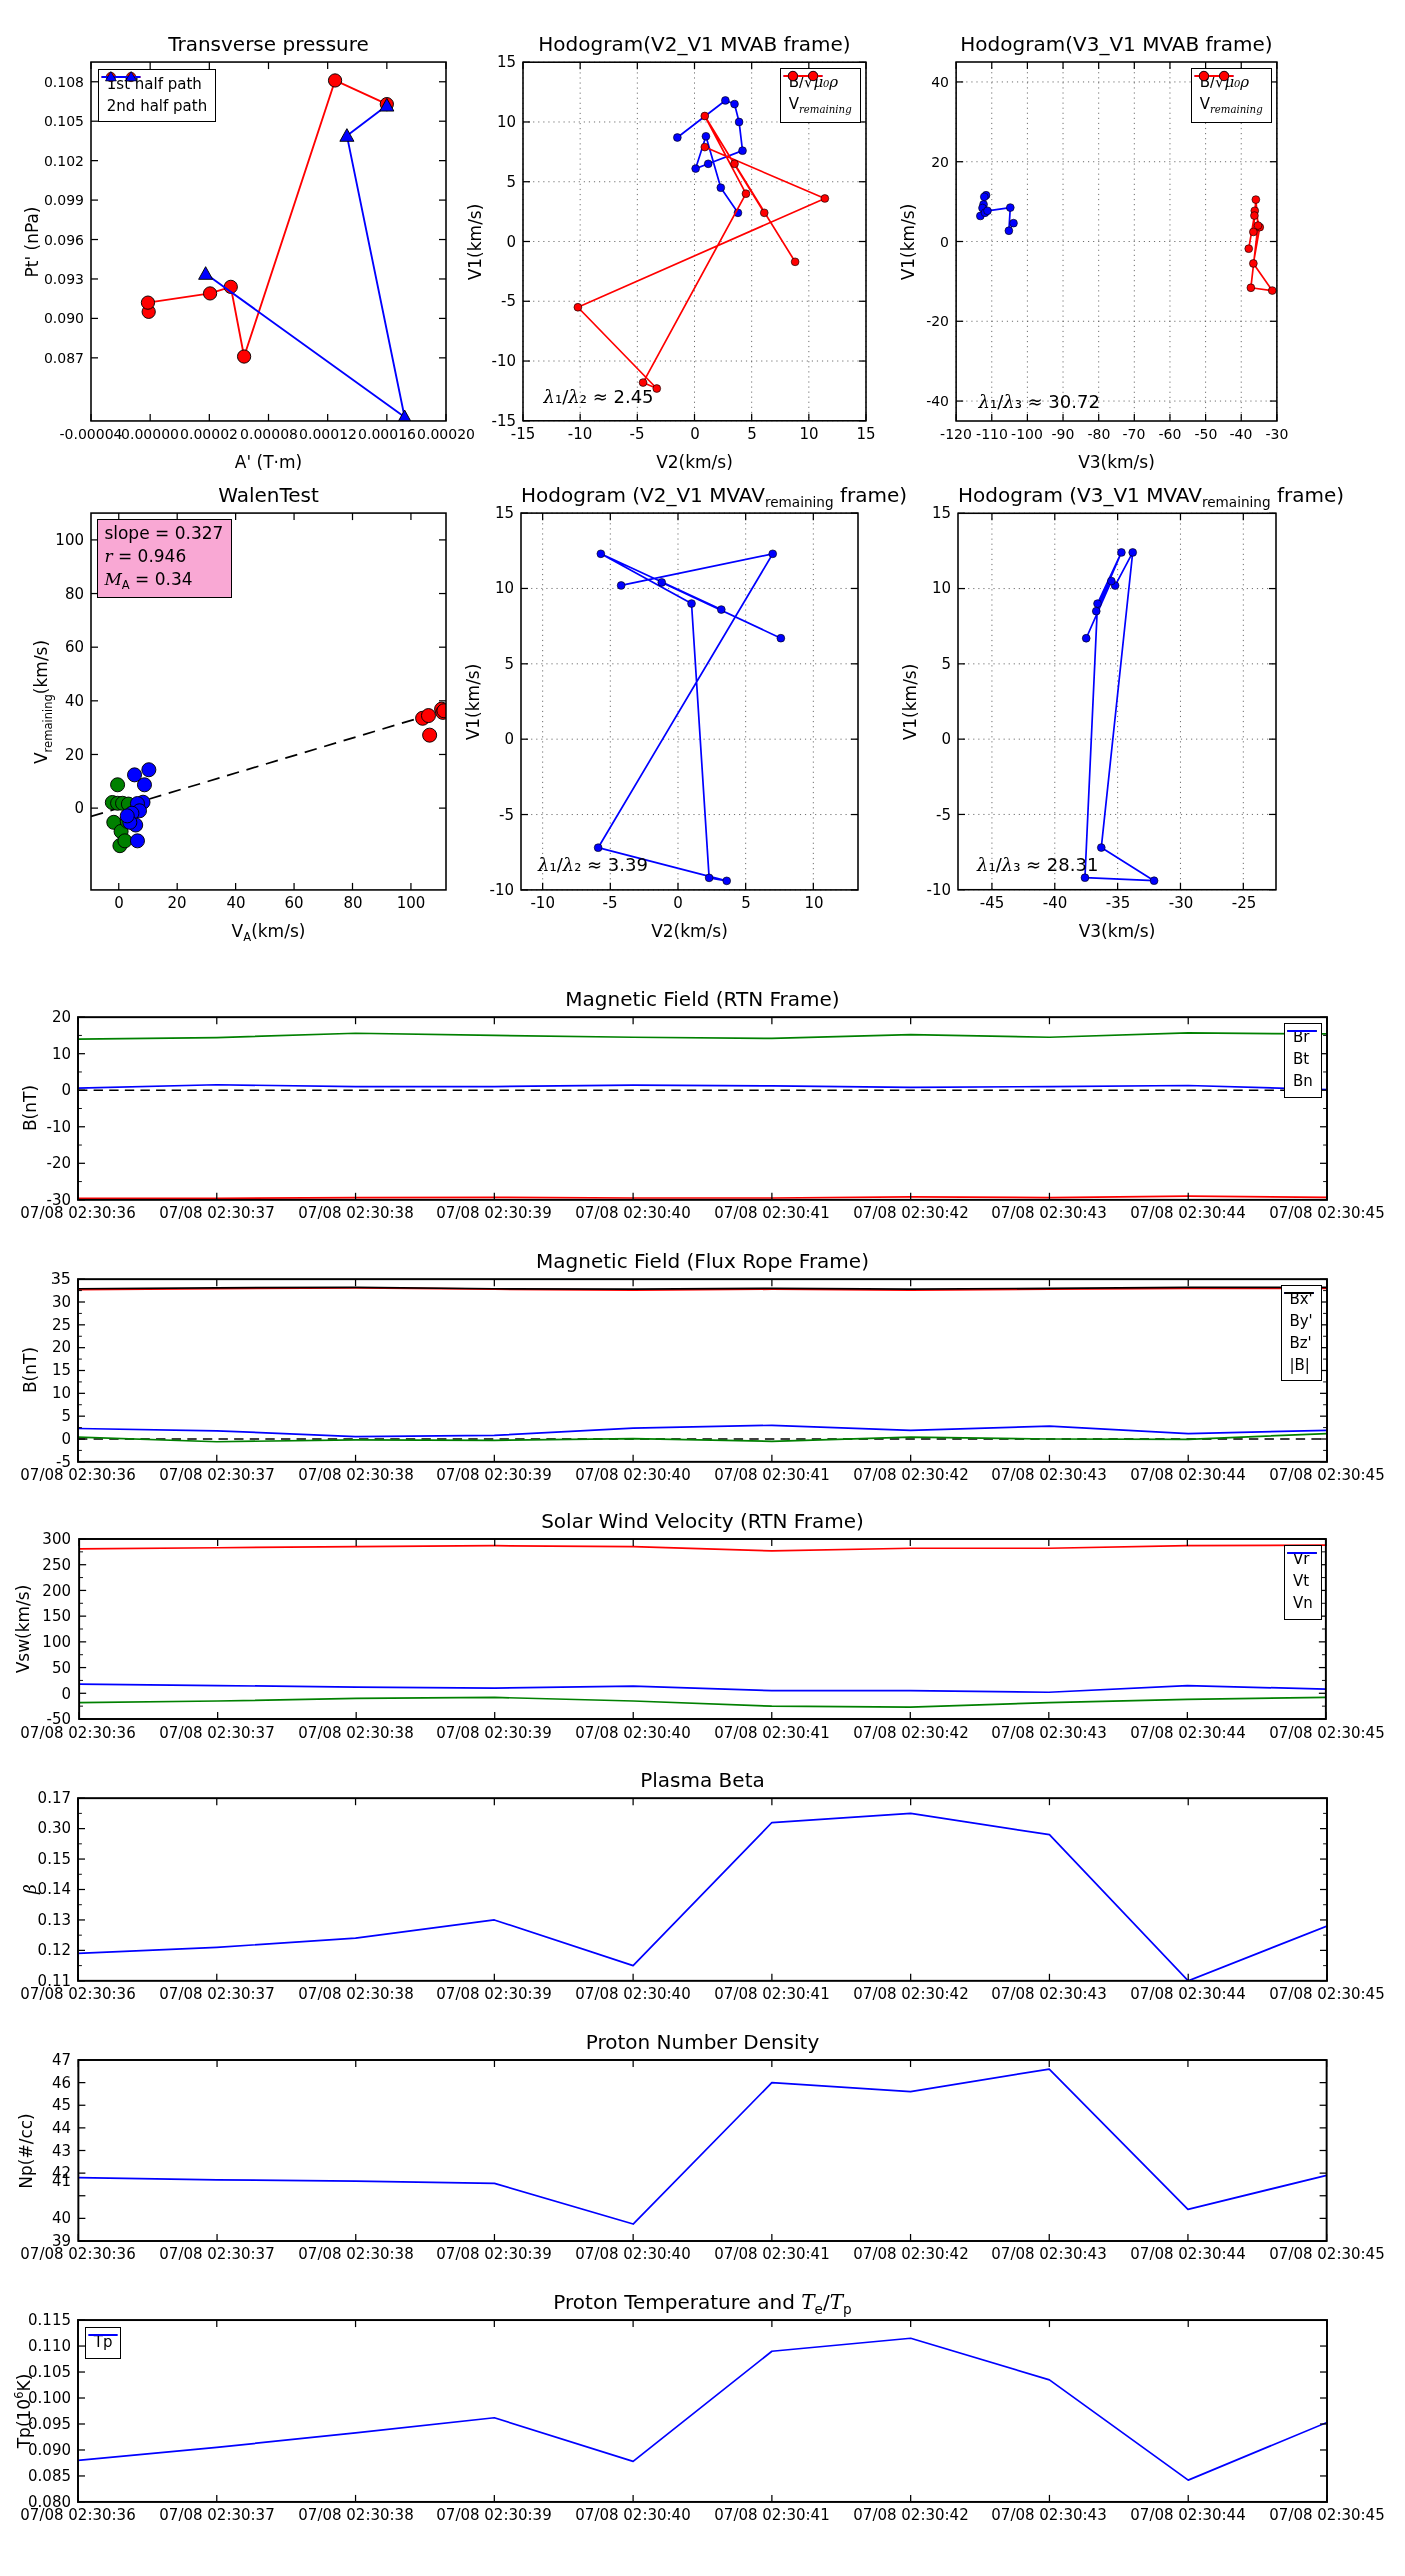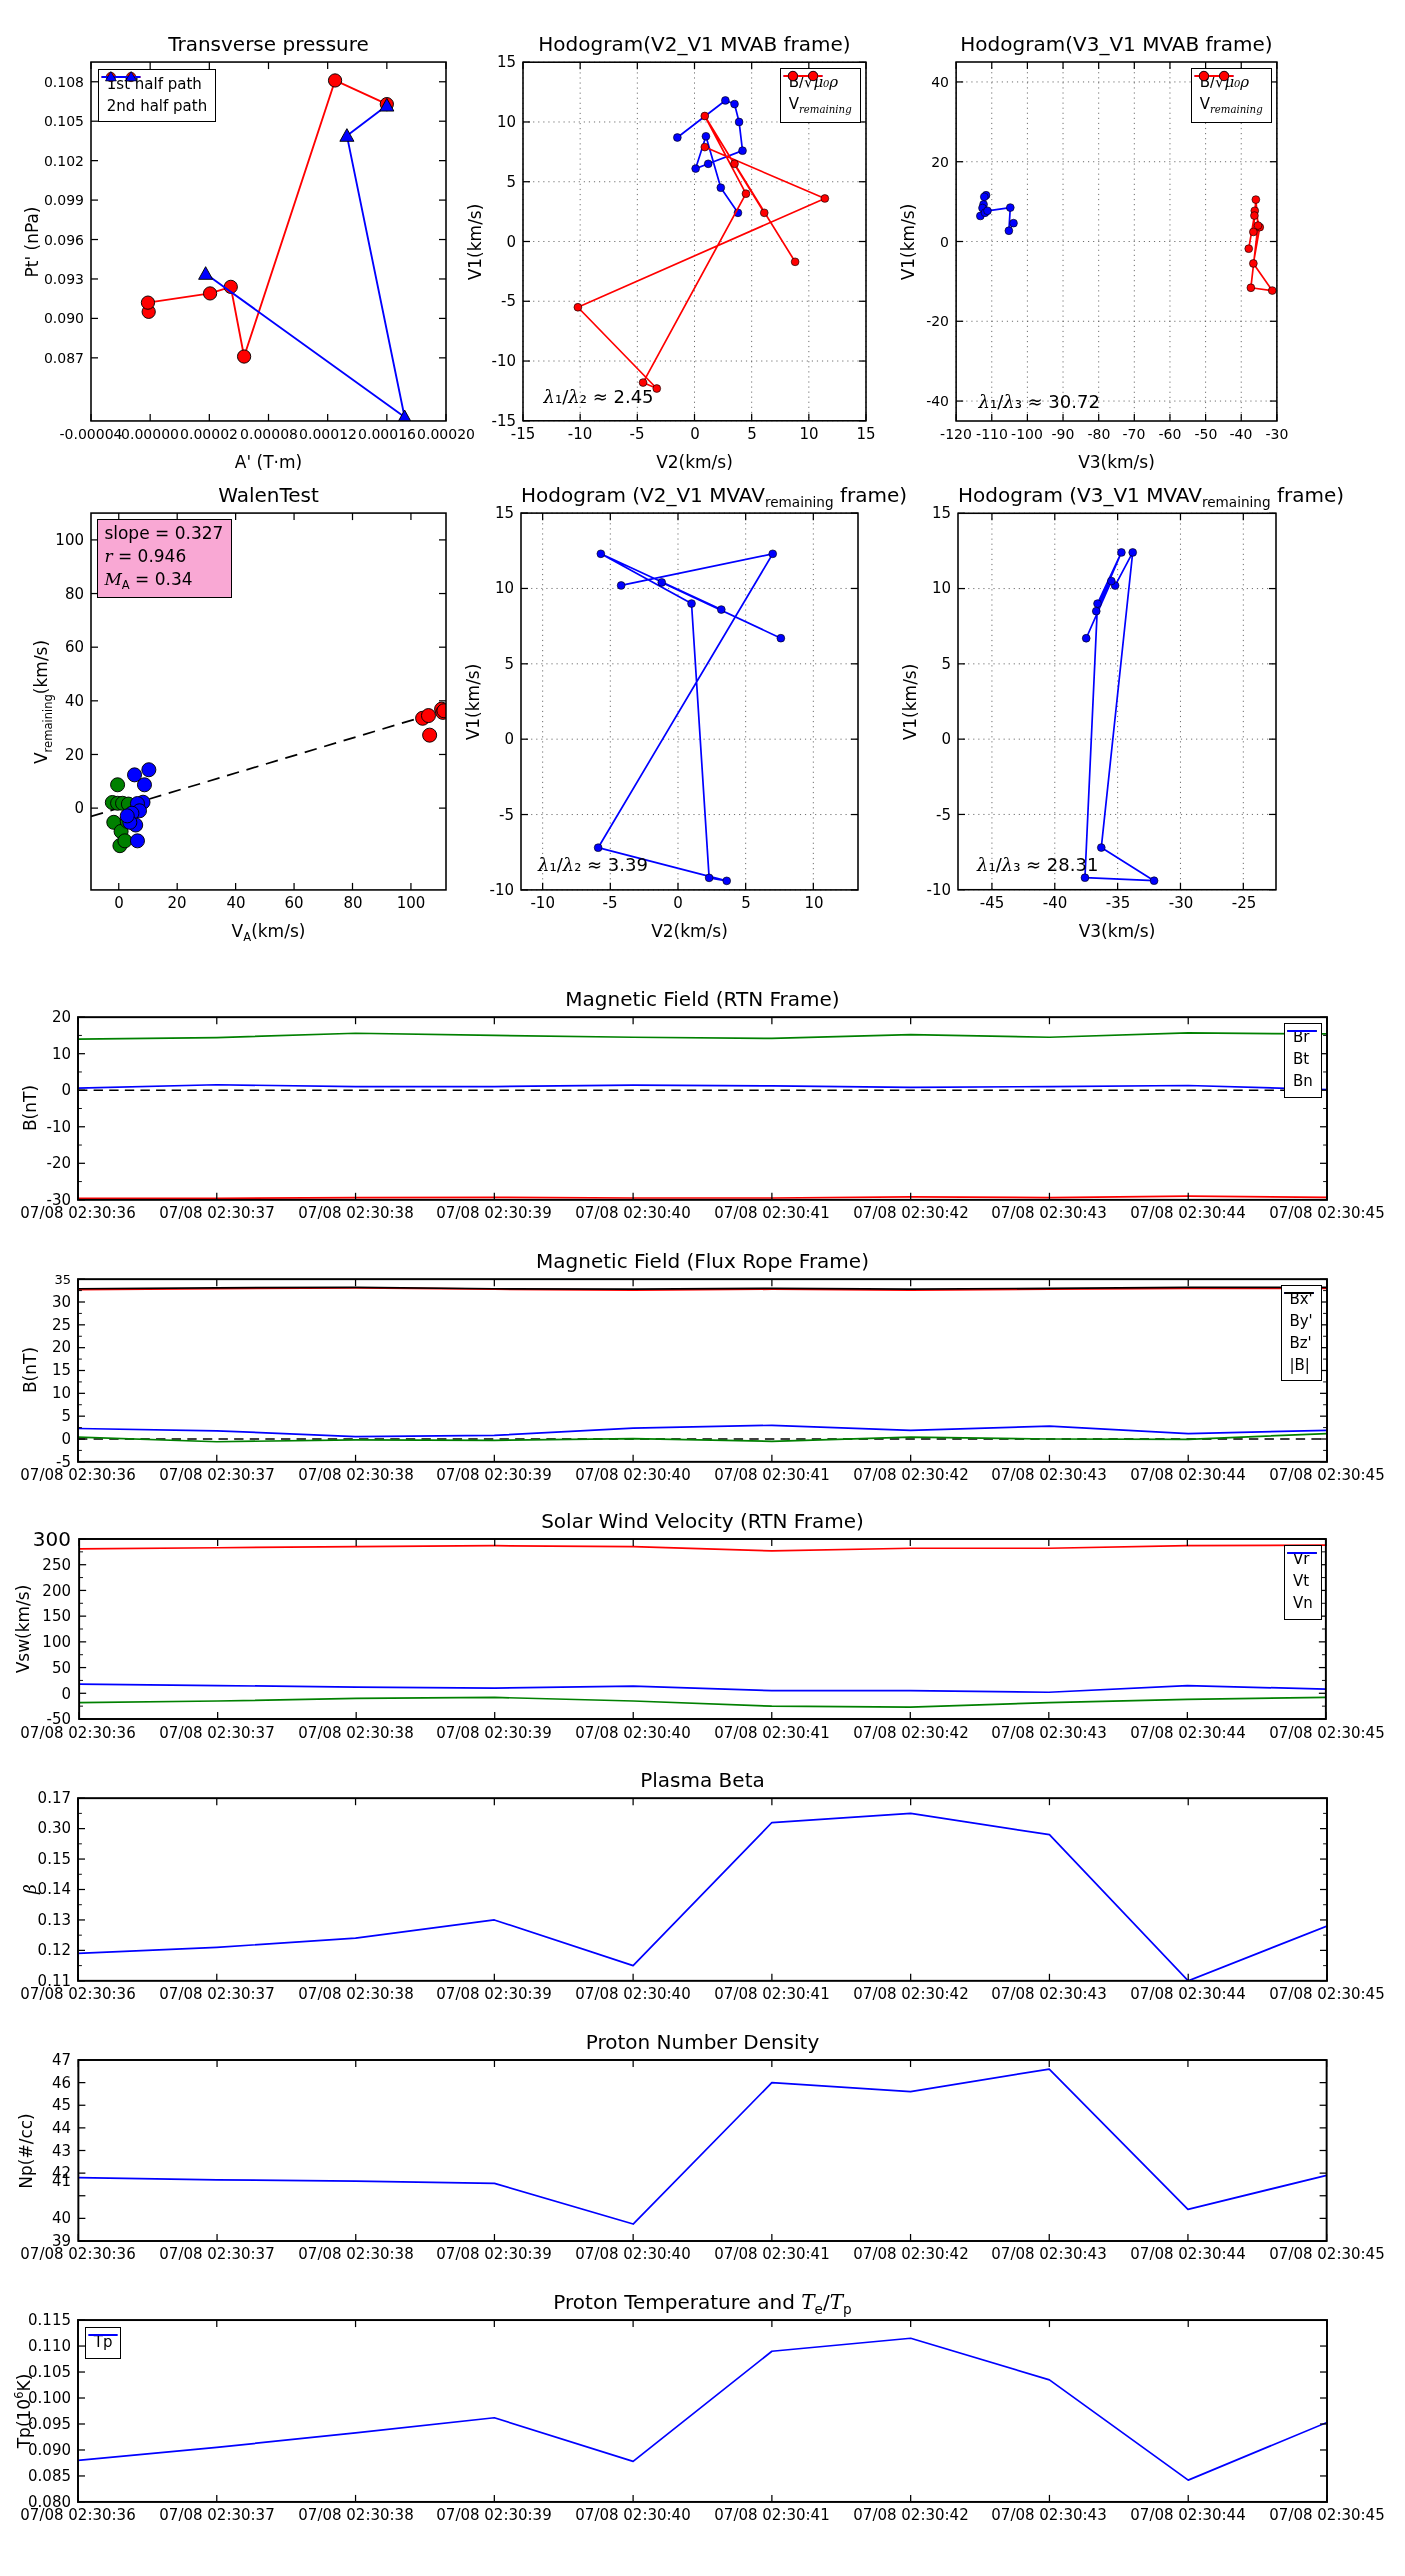--- a/index.html
+++ b/index.html
@@ -755,21 +755,21 @@
       <div class="xtick" style="left: 1110px; top: 189px; font-size: 15px;">07/08 02:30:44</div>
       <div class="xtick" style="left: 1249px; top: 189px; font-size: 15px;">07/08 02:30:45</div>
       <div class="ytick" style="left: -7px; top: 183px; font-size: 15px;">-5</div>
       <div class="ytick" style="left: -7px; top: 160px; font-size: 15px;">0</div>
       <div class="ytick" style="left: -7px; top: 137px; font-size: 15px;">5</div>
       <div class="ytick" style="left: -7px; top: 114px; font-size: 15px;">10</div>
       <div class="ytick" style="left: -7px; top: 91px; font-size: 15px;">15</div>
       <div class="ytick" style="left: -7px; top: 68px; font-size: 15px;">20</div>
       <div class="ytick" style="left: -7px; top: 46px; font-size: 15px;">25</div>
       <div class="ytick" style="left: -7px; top: 23px; font-size: 15px;">30</div>
-      <div class="ytick" style="left: -7px; top: 0px; font-size: 13px;">35</div>
+      <div class="ytick" style="left: -7px; top: 0px; font-size: 16px;">35</div>
       <div class="ctitle" style="left: 0px; width: 1249px; top: -30px;">Magnetic Field (Flux Rope Frame)</div>
       <div class="ylab" style="left: -48px; top: 91px;">B(nT)</div>
       <div class="legend" style="right: 5.5px; top: 5.5px;">
         <div class="lrow">
           <svg width="34" height="14" viewBox="0 0 44 18">
             <line x1="3" y1="9" x2="41" y2="9" stroke="#ff0000" stroke-width="2.6"></line>
           </svg>
           <span>Bx'</span>
         </div>
         <div class="lrow">
@@ -867,21 +867,21 @@
       <div class="xtick" style="left: 971px; top: 187px; font-size: 15px;">07/08 02:30:43</div>
       <div class="xtick" style="left: 1110px; top: 187px; font-size: 15px;">07/08 02:30:44</div>
       <div class="xtick" style="left: 1249px; top: 187px; font-size: 15px;">07/08 02:30:45</div>
       <div class="ytick" style="left: -7px; top: 180px; font-size: 15px;">-50</div>
       <div class="ytick" style="left: -7px; top: 155px; font-size: 15px;">0</div>
       <div class="ytick" style="left: -7px; top: 129px; font-size: 15px;">50</div>
       <div class="ytick" style="left: -7px; top: 103px; font-size: 15px;">100</div>
       <div class="ytick" style="left: -7px; top: 77px; font-size: 15px;">150</div>
       <div class="ytick" style="left: -7px; top: 52px; font-size: 15px;">200</div>
       <div class="ytick" style="left: -7px; top: 26px; font-size: 15px;">250</div>
-      <div class="ytick" style="left: -7px; top: 0px; font-size: 20px;">300</div>
+      <div class="ytick" style="left: -7px; top: 0px; font-size: 15px;">300</div>
       <div class="ctitle" style="left: 0px; width: 1249px; top: -30px;">Solar Wind Velocity (RTN Frame)</div>
       <div class="ylab" style="left: -55px; top: 90px;">Vsw(km/s)</div>
       <div class="legend" style="right: 5.5px; top: 5.5px;">
         <div class="lrow">
           <svg width="34" height="14" viewBox="0 0 44 18">
             <line x1="3" y1="9" x2="41" y2="9" stroke="#ff0000" stroke-width="2.6"></line>
           </svg>
           <span>Vr</span>
         </div>
         <div class="lrow">

